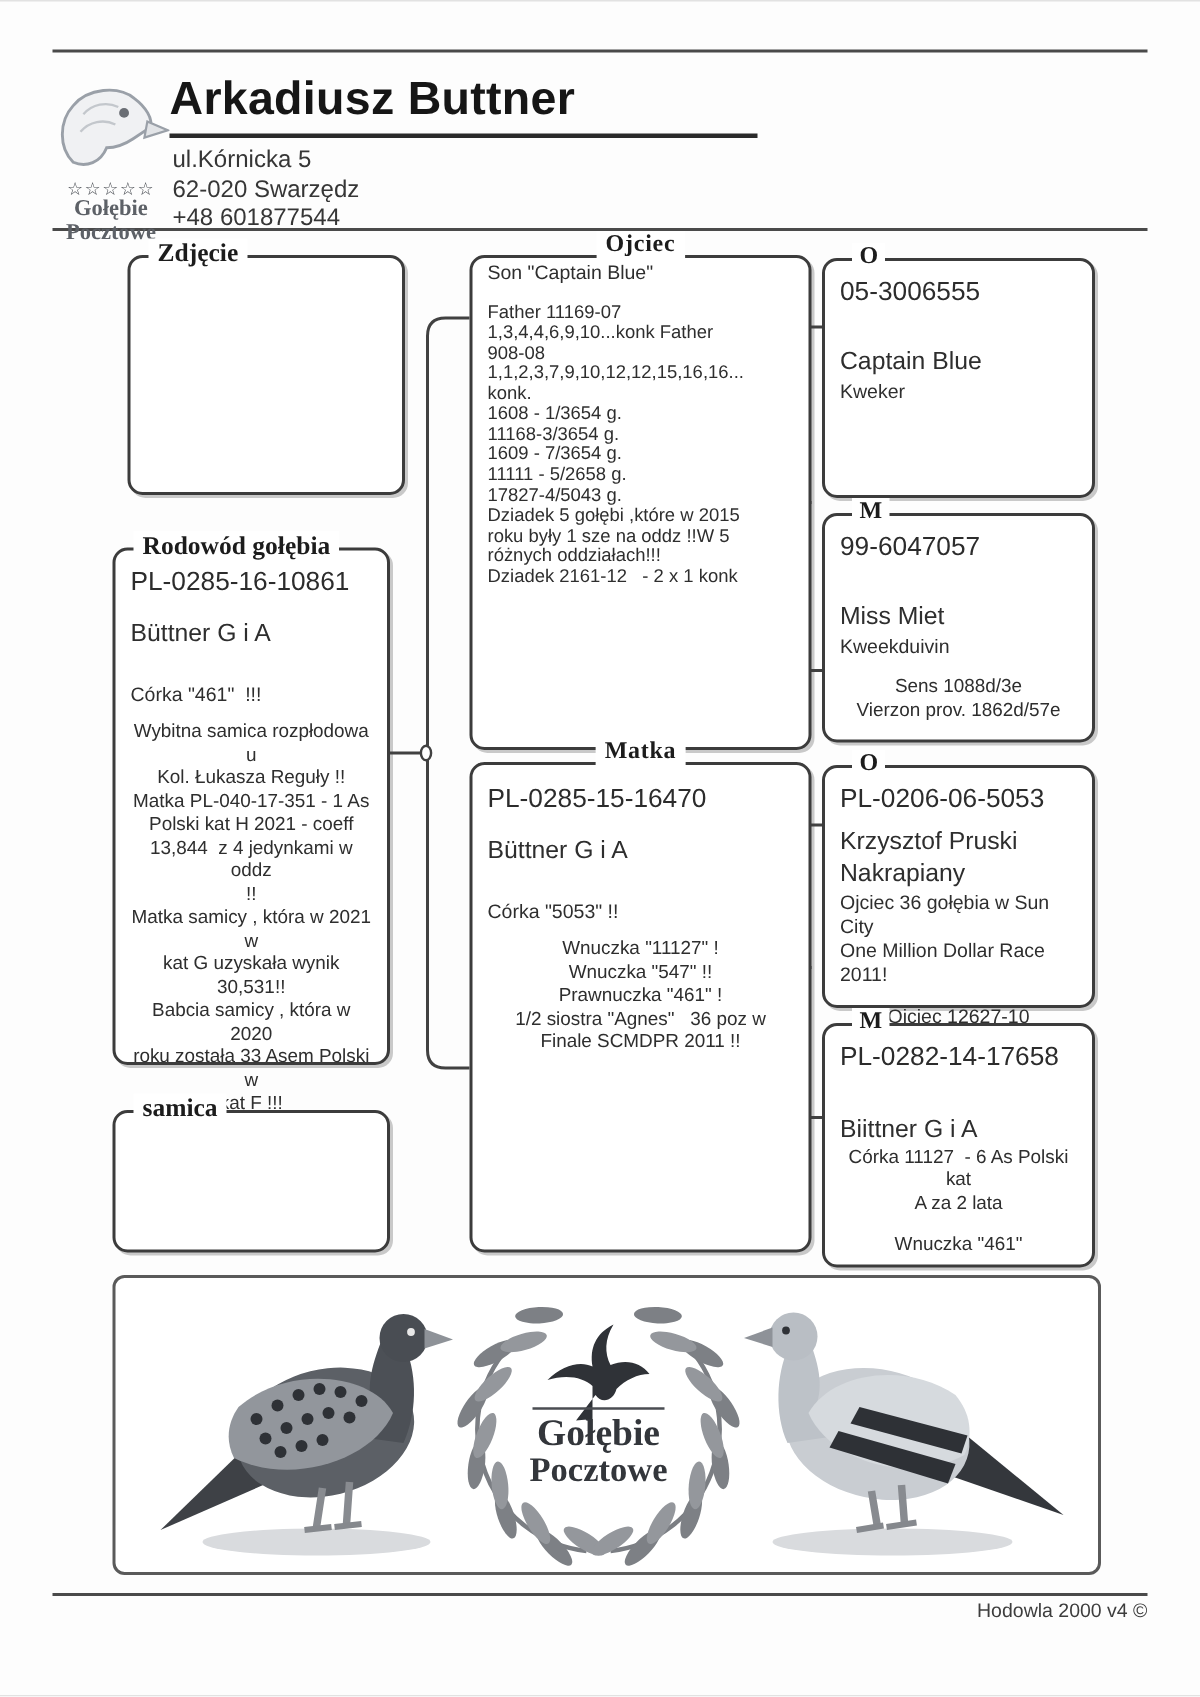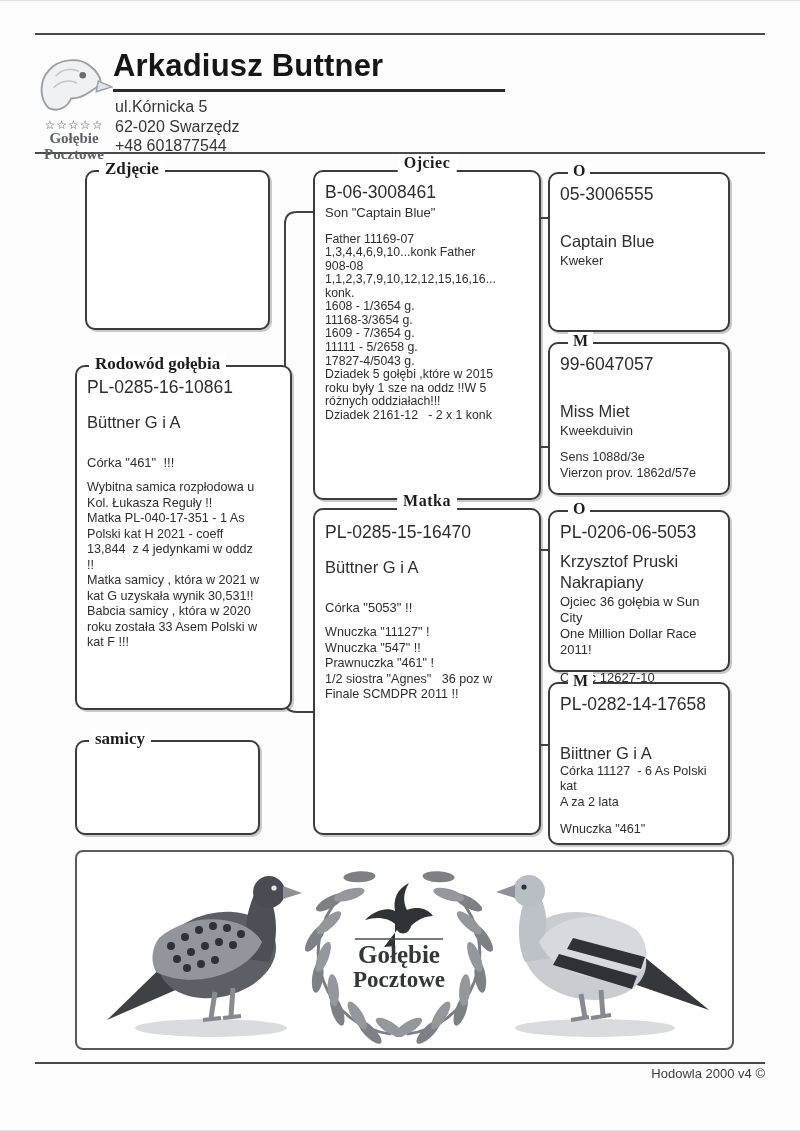--- a/index.html
+++ b/index.html
@@ -25,21 +25,21 @@
   
   .box{position:absolute;border:2px solid #3c3c3c;border-radius:10px;background:#fff;
     box-shadow:2px 2px 0 rgba(70,70,70,.28);z-index:1;padding:0 10px;box-sizing:border-box;}
   .box-label{position:absolute;top:-13px;left:12px;background:#fff;padding:0 6px;
     font-family:"Liberation Serif","DejaVu Serif",serif;font-weight:bold;font-size:17px;color:#1c1c1c;}
   .center-label{left:50%;transform:translateX(-50%);top:-18px;font-size:16px;letter-spacing:.5px;}
   .om-label{left:18px;top:-12px;font-size:16px;padding:0 5px;}
   .ring{font-size:17.5px;color:#2c2c2c;margin-top:10px;}
   .name{font-size:16.5px;white-space:pre-wrap;line-height:1.25;}
   .sub{font-size:13px;white-space:pre-wrap;line-height:1.22;}
-  .det{font-size:12.6px;white-space:pre-wrap;line-height:1.23;}
+  .det{font-size:12.6px;white-space:pre-wrap;line-height:1.23;text-align:center;}
   .det-tight{font-size:12.3px;white-space:pre-wrap;line-height:1.1;}
   
   .photo-panel{position:absolute;left:75px;top:850px;width:655px;height:196px;
     border:2px solid #5a5a5a;border-radius:8px;background:#fff;z-index:1;overflow:hidden;}
   .photo-panel svg{position:absolute;}
   .emblem-text{font-family:"Liberation Serif","DejaVu Serif",serif;font-weight:bold;fill:#33363b;}
   
   .footer-text{position:absolute;right:35px;top:1066px;font-size:13px;color:#3d3d3d;}
 </style>
 </head>
@@ -75,45 +75,44 @@
   <ellipse cx="520" cy="335" rx="3.4" ry="4.8"></ellipse>
   <path d="M541 645 H517"></path>
   <path d="M548 550 H533 Q521 550 521 562 V733 Q521 745 533 745 H548"></path>
   <ellipse cx="520" cy="645" rx="3.4" ry="4.8"></ellipse>
 </svg>
 
 <div class="box" style="left:85px;top:170px;width:185px;height:160px">
   <div class="box-label">Zdjęcie</div>
 </div>
 
-<div class="box" style="left:75px;top:365px;width:217px;height:345px">
+<div class="box" style="left:75px;top:365px;width:185px;height:345px">
   <div class="box-label">Rodowód gołębia</div>
   <div class="ring">PL-0285-16-10861</div>
   <div class="name" style="margin-top:14px">Büttner G i A</div>
   <div class="sub" style="margin-top:22px">Córka "461"  !!!</div>
   <div class="det" style="margin-top:10px">Wybitna samica rozpłodowa u
 Kol. Łukasza Reguły !!
 Matka PL-040-17-351 - 1 As
 Polski kat H 2021 - coeff
 13,844  z 4 jedynkami w oddz
 !!
 Matka samicy , która w 2021 w
 kat G uzyskała wynik 30,531!!
 Babcia samicy , która w 2020
 roku została 33 Asem Polski w
 kat F !!!</div>
 </div>
 
 <div class="box" style="left:75px;top:740px;width:185px;height:95px">
-  <div class="box-label">samicy</div>
+  <div class="box-label">samica</div>
 </div>
 
 <div class="box" style="left:313px;top:170px;width:228px;height:330px">
   <div class="box-label center-label">Ojciec</div>
-  <div class="ring">B-06-3008461</div>
   <div class="sub" style="margin-top:2px">Son "Captain Blue"</div>
   <div class="det-tight" style="margin-top:12px">Father 11169-07
 1,3,4,4,6,9,10...konk Father
 908-08
 1,1,2,3,7,9,10,12,12,15,16,16...
 konk.
 1608 - 1/3654 g.
 11168-3/3654 g.
 1609 - 7/3654 g.
 11111 - 5/2658 g.

